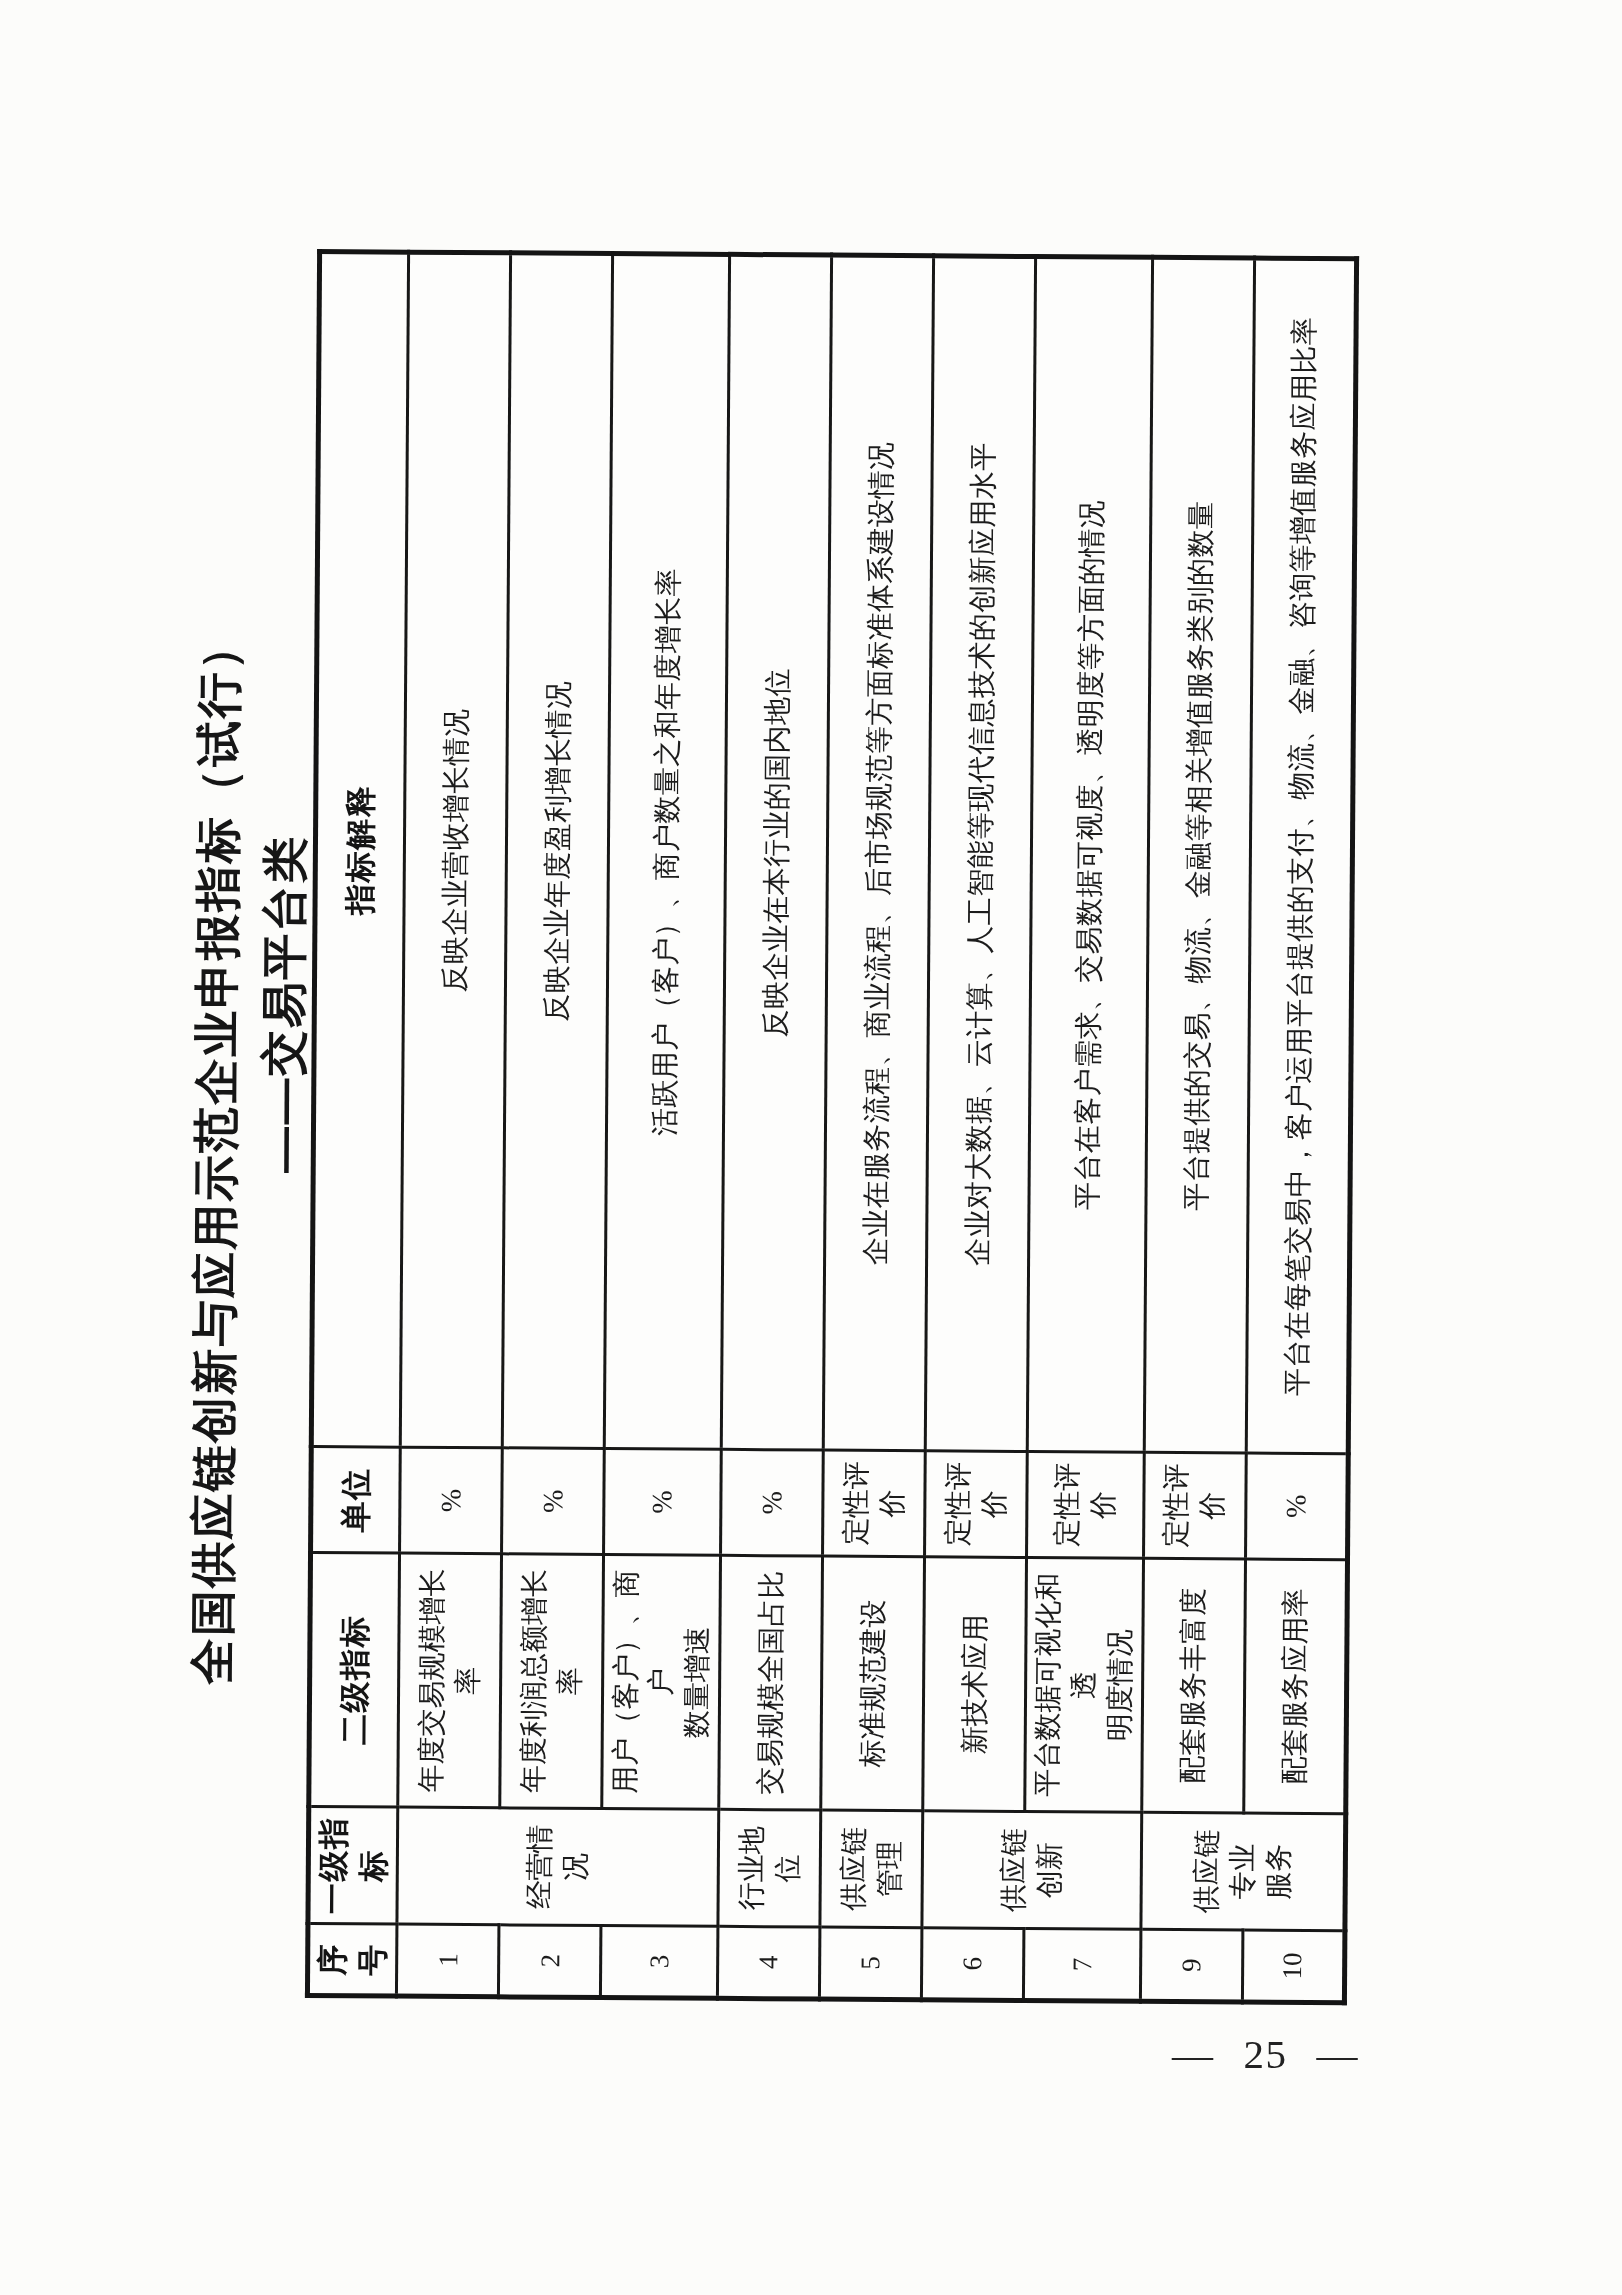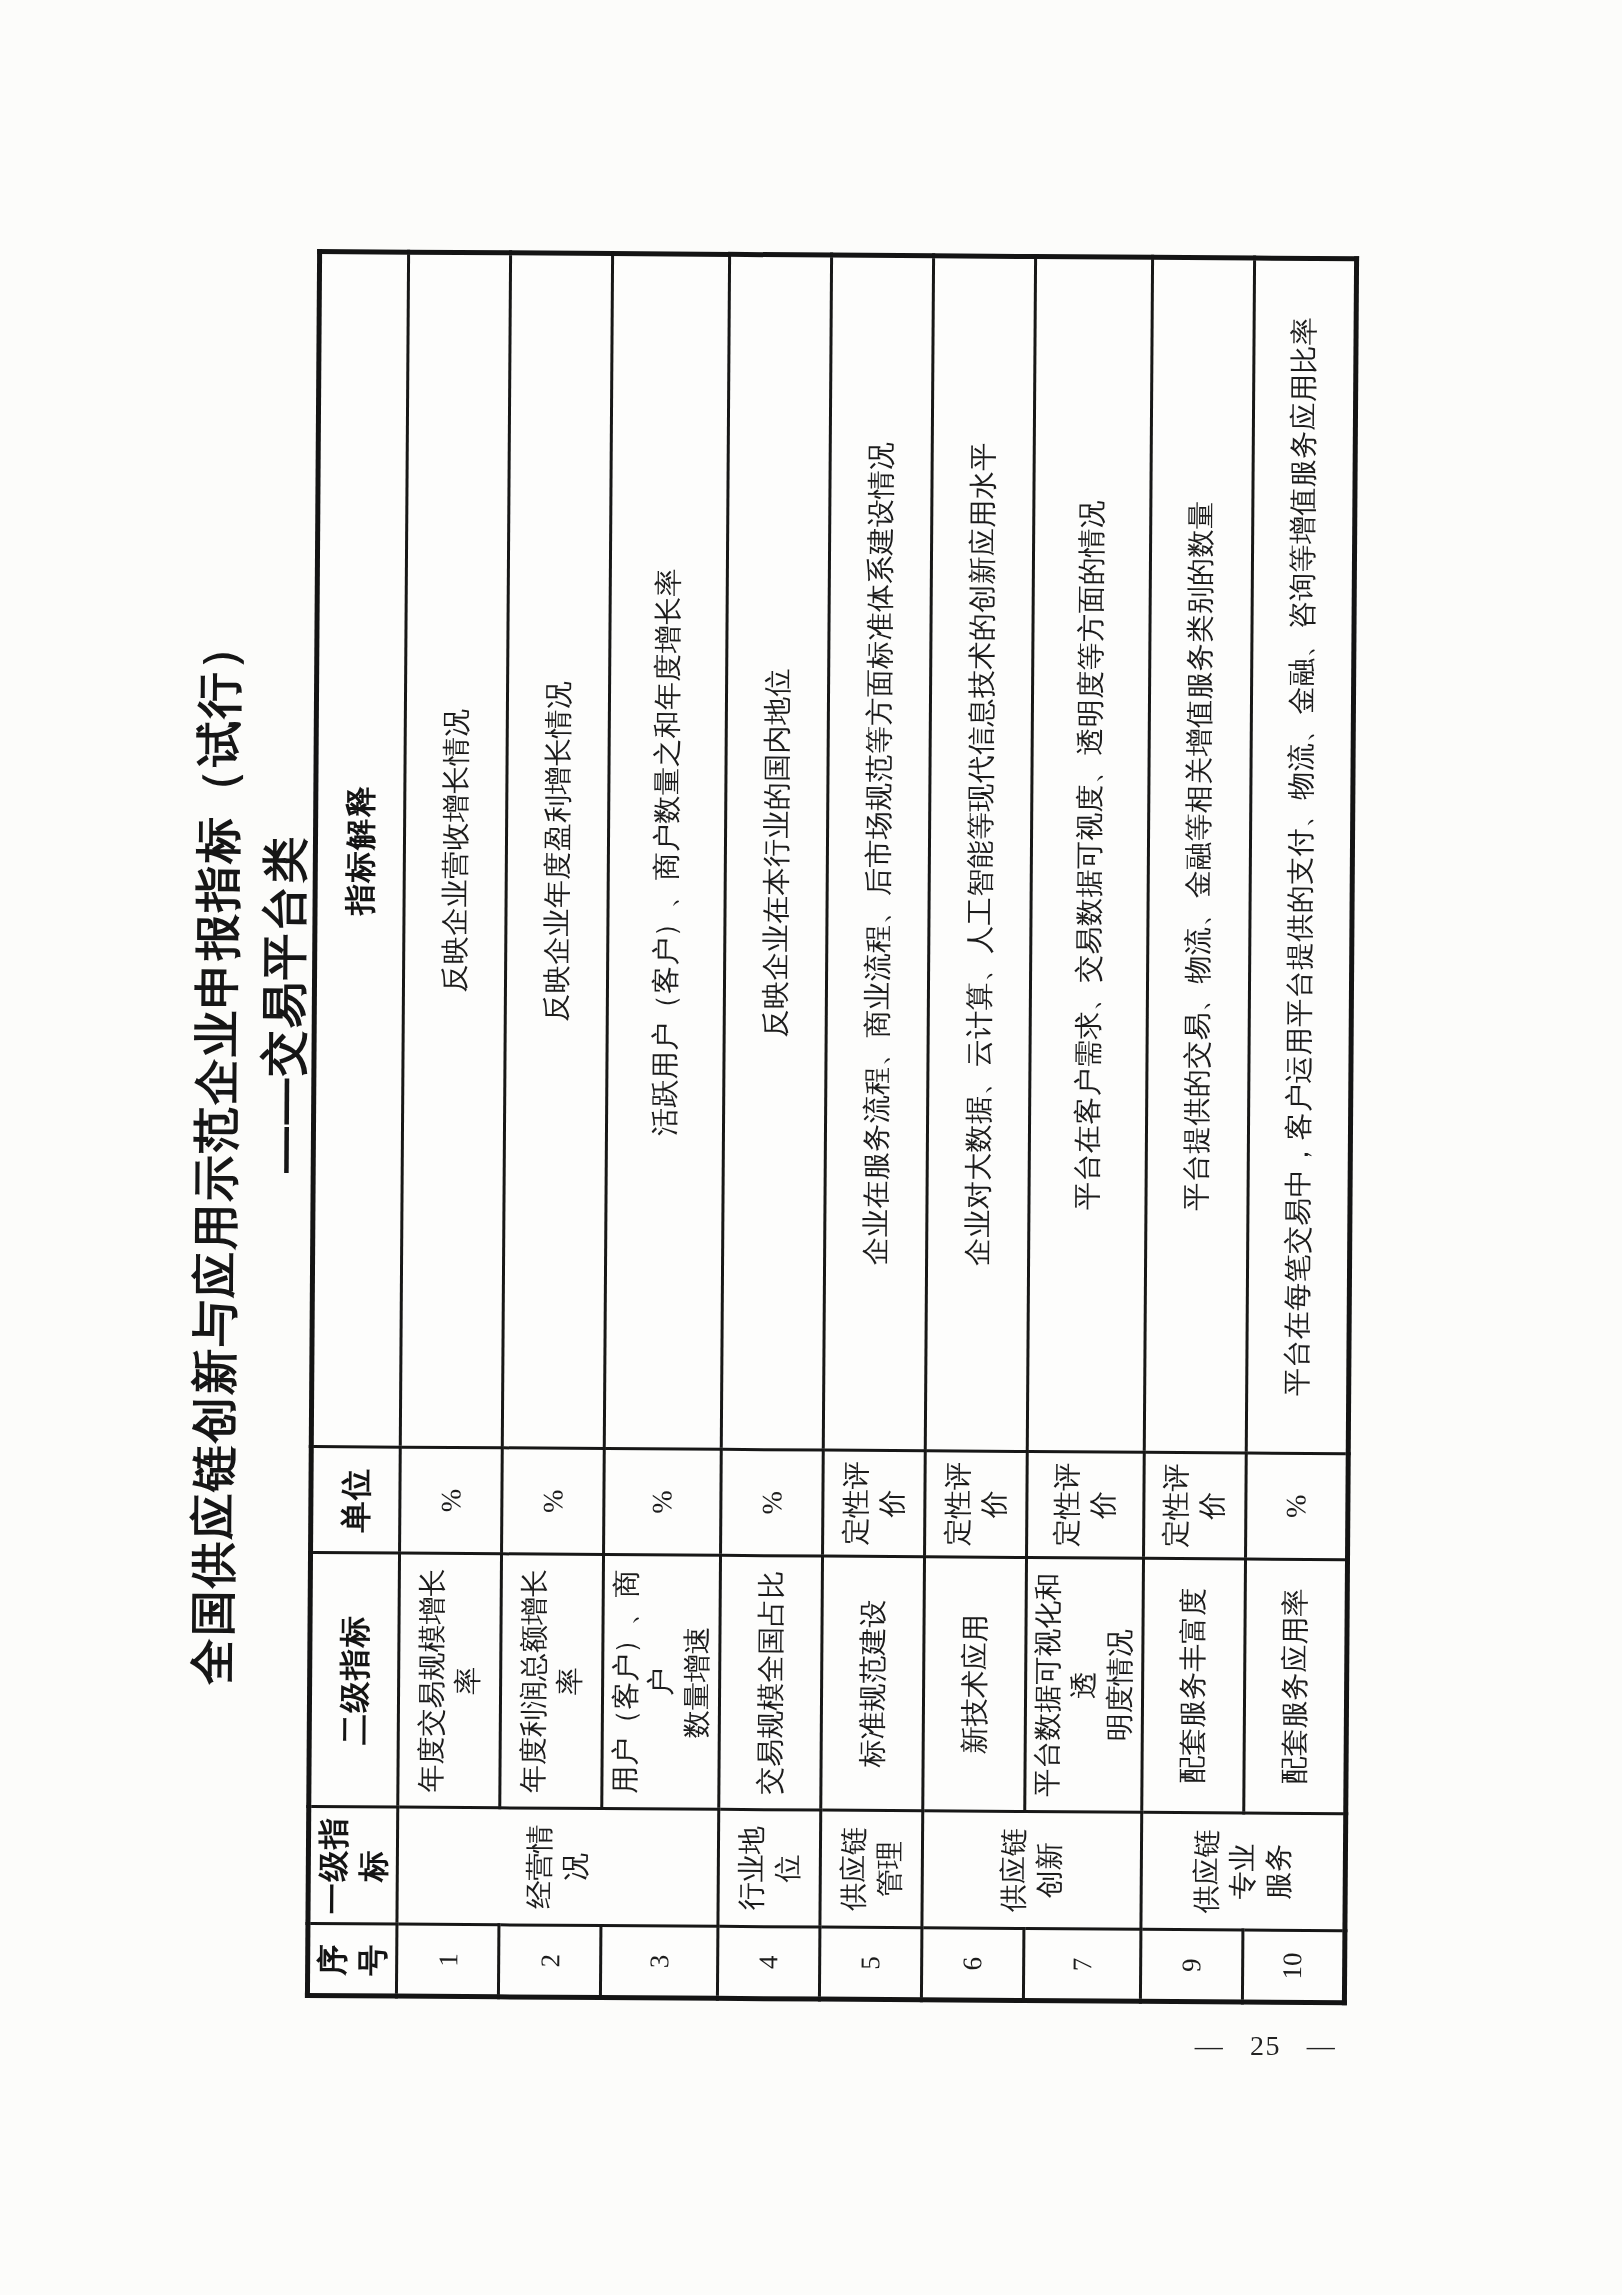--- a/index.html
+++ b/index.html
@@ -45,21 +45,21 @@
   th {
     font-family:"Liberation Sans","DejaVu Sans",sans-serif;
     font-weight:700; font-size:31px; color:#141414; letter-spacing:1.6px;
   }
   td { font-size:28px; }
   td.idx { font-size:27px; }
   td.expl { text-align:left; padding-left:20.3px; letter-spacing:0.4px; }
   .page-number {
     position:absolute; left:1148px; top:2030px;
     width:235px; text-align:center;
-    font-size:28px; letter-spacing:1.6px; word-spacing:17px;
+    font-size:41px; letter-spacing:1.6px; word-spacing:17px;
     color:#222;
   }
 </style>
 </head>
 <body>
 
 <div class="page">
 
   <div class="doc-rotated">
 

